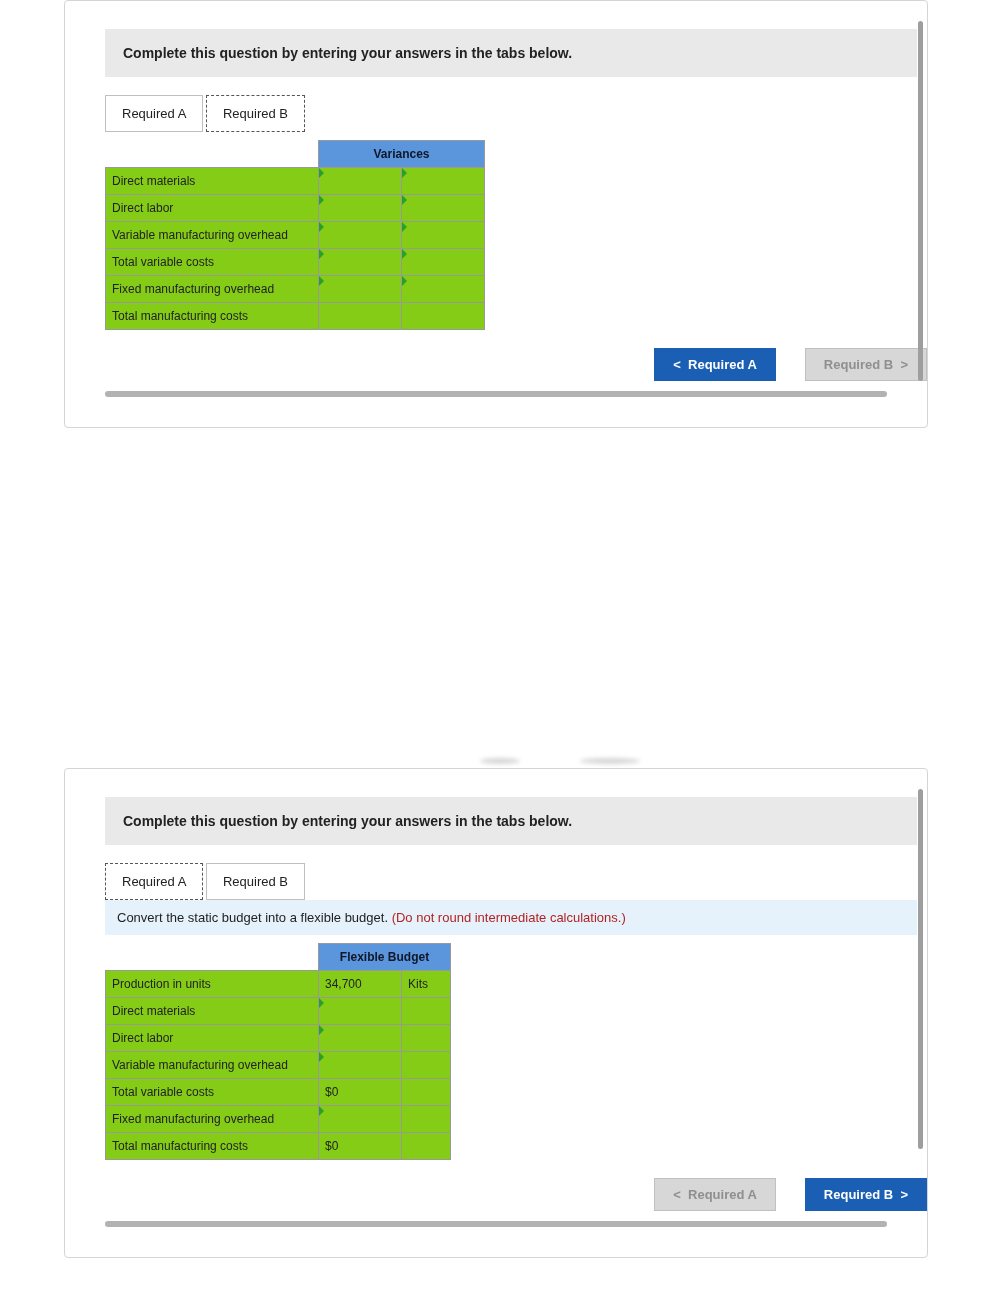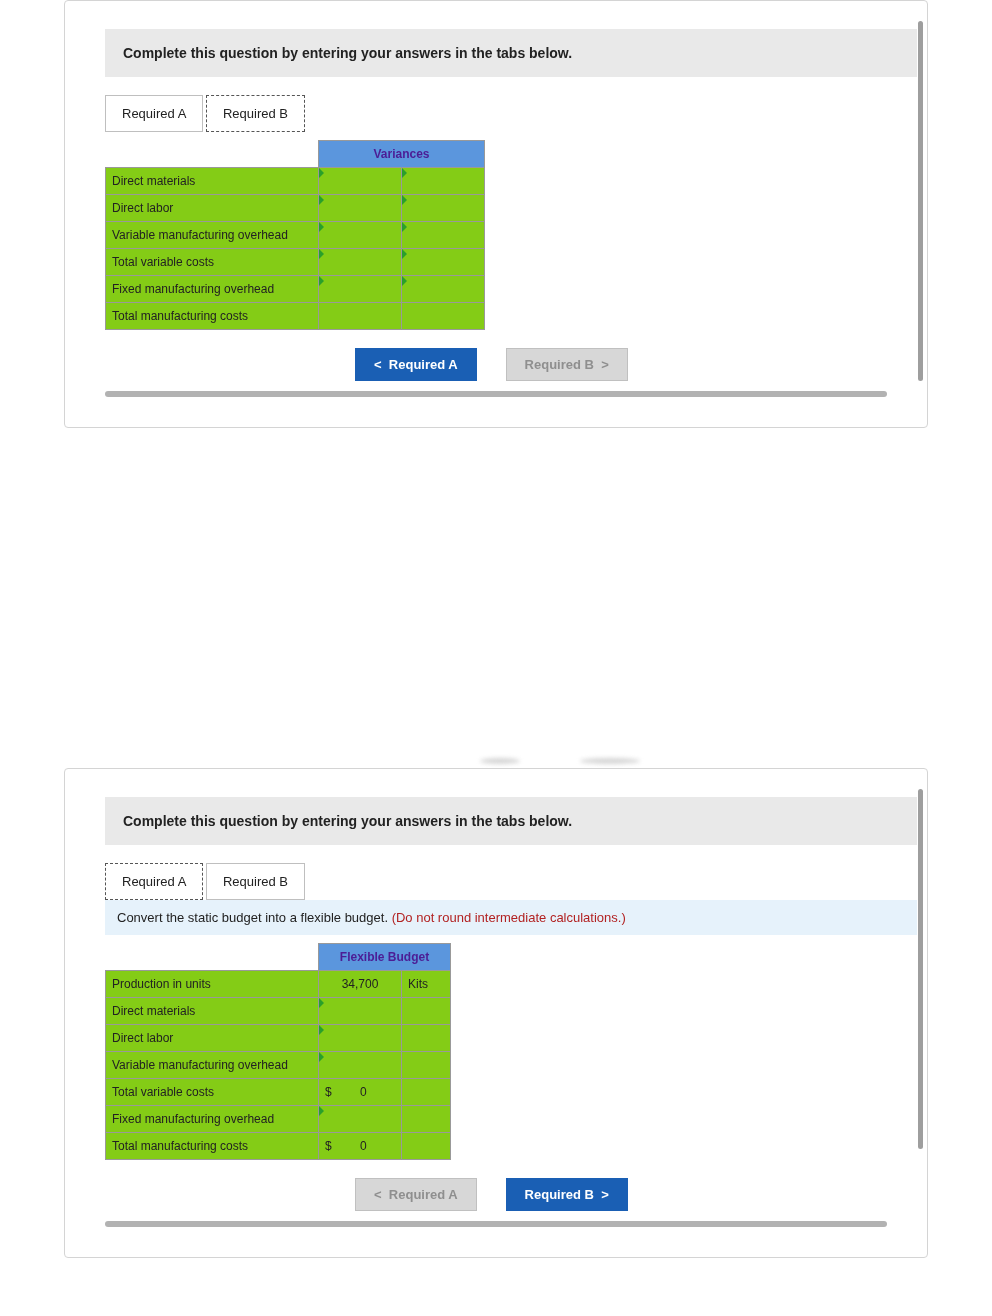--- a/index.html
+++ b/index.html
@@ -7,28 +7,28 @@
 .card{border:1px solid #d4d4d4;border-radius:4px;margin:0 64px;padding:0;box-sizing:border-box;position:relative;overflow:hidden}
 .card-inner{padding:28px 0 30px 40px}
 .instr-bar{background:#e9e9e9;padding:16px 18px;font-weight:bold;font-size:14px;margin-right:10px}
 .tabs{margin:18px 0 0 0}
 .tab{display:inline-block;border:1px solid #bfbfbf;padding:10px 16px;font-size:13px;cursor:pointer;background:#fff;margin-right:-1px}
 .tab.dashed{border:1px dashed #555}
 .prompt{background:#e6f2fb;padding:10px 12px;font-size:13px;margin-top:0;margin-right:10px}
 .red{color:#b22222}
 .tbl{border-collapse:collapse;margin-top:8px}
 .tbl td,.tbl th{border:1px solid #999;padding:4px 6px;font-size:12px;background:#84cc16;height:18px}
-.tbl th{background:#5b96dd;color:#4c1d95;font-weight:bold;text-align:center}
+.tbl th{background:#5b96dd;color:#0f172a;font-weight:bold;text-align:center}
 .tbl .noborder{border:none;background:transparent}
 .row-label{min-width:200px}
-.col-amt{width:70px;text-align:center;position:relative}
+.col-amt{width:70px;text-align:left;position:relative}
 .col-sel{width:70px;position:relative}
 .col-unit{width:36px;text-align:left}
 .tick::before{content:"";position:absolute;top:0;left:0;border-left:5px solid #2aa02a;border-top:5px solid transparent;border-bottom:5px solid transparent}
-.navrow{margin-top:18px;text-align:left;padding-left:250px}
+.navrow{margin-top:18px;text-align:right;padding-left:250px}
 .navbtn{display:inline-block;padding:8px 18px;font-size:13px;font-weight:bold;border:1px solid #1a5fb4;cursor:pointer}
 .navbtn.blue{background:#1a5fb4;color:#fff}
 .navbtn.disabled{background:#d7d7d7;color:#8f8f8f;border:1px solid #c0c0c0;cursor:default}
 .hr-scroll{height:6px;background:#b2b2b2;border-radius:3px;margin:10px 40px 0 0}
 .vscroll{position:absolute;top:20px;right:4px;width:5px;height:360px;background:#9e9e9e;border-radius:3px}
 .shadows{height:10px;margin:0 100px;position:relative}
 .shadows::before,.shadows::after{content:"";position:absolute;bottom:4px;width:40px;height:6px;background:#bbb;border-radius:50%;filter:blur(2px);opacity:.6}
 .shadows::before{left:380px}
 .shadows::after{left:480px;width:60px}
 .gap{height:330px}

